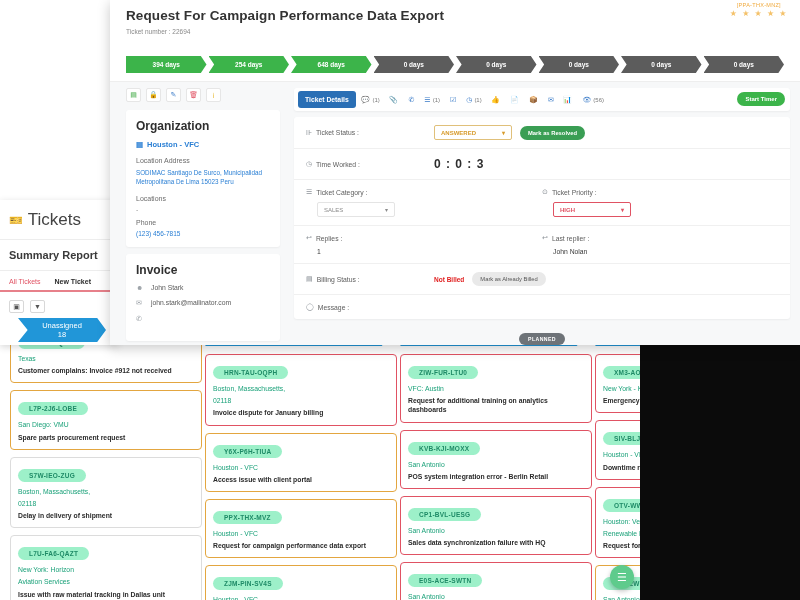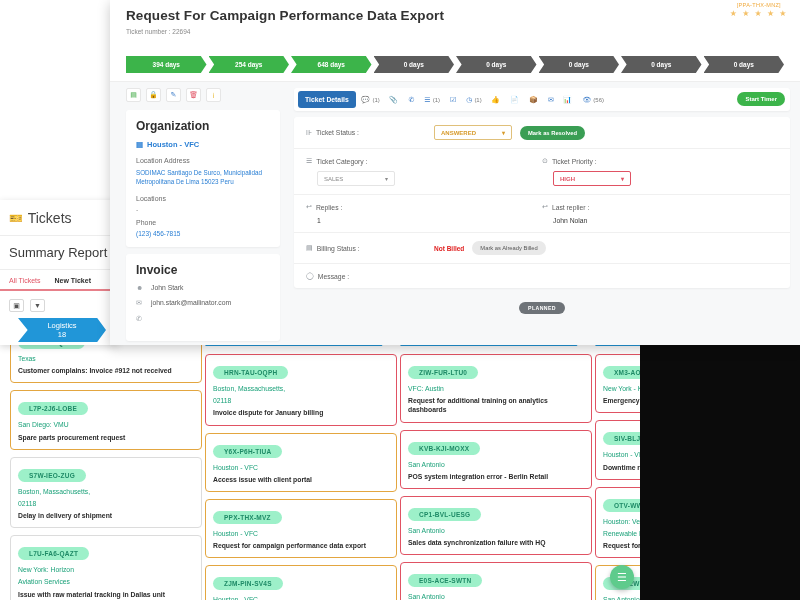--- a/index.html
+++ b/index.html
@@ -58,23 +58,23 @@
   }
 
   
   .tickets-panel {
     position: absolute; left: 0; top: 200px; width: 118px; height: 145px;
     background: #fff; box-shadow: 0 2px 7px rgba(0,0,0,.16);
     border-right: 1px solid #ececec;
   }
   .tp-head { display: flex; align-items: center; gap: 5px; padding: 10px 9px 9px; }
   .tp-head .tico { color: #e23b3b; font-size: 11px; line-height: 1; }
-  .tp-head .ttl { font-size: 14px; color: #444; font-weight: 400; }
+  .tp-head .ttl { font-size: 17px; color: #444; font-weight: 400; }
   .tp-div { height: 1px; background: #ededed; }
-  .tp-summary { padding: 9px; font-size: 13px; font-weight: 400; color: #3a3a3a; }
+  .tp-summary { padding: 9px; font-size: 11px; font-weight: 700; color: #3a3a3a; }
   .tp-tabs { display: flex; gap: 14px; padding: 7px 9px 5px; border-bottom: 2px solid #e7808a; }
   .tp-tabs .tab { font-size: 7px; color: #e05263; }
   .tp-tabs .tab.active { color: #2c2c2c; font-weight: 700; }
   .tp-icons { display: flex; gap: 6px; padding: 8px 9px; }
   .tp-icons .ib {
     width: 15px; height: 13px; border: 1px solid #d8d8d8; border-radius: 2px;
     display: flex; align-items: center; justify-content: center;
     font-size: 7px; color: #555; background: #fff;
   }
   .unassigned-chev {
@@ -338,21 +338,21 @@
       <span class="tab">All Tickets</span>
       <span class="tab active">New Ticket</span>
     </div>
     <div class="tp-icons">
       <span class="ib">▣</span>
       <span class="ib">▼</span>
     </div>
   </div>
 
   <div class="unassigned-chev">
-    <span>Logistics</span>
+    <span>Unassigned</span>
     <span>18</span>
   </div>
 
   <div class="main-win">
 
     <div class="topbar">
       <h1>Request For Campaign Performance Data Export</h1>
       <div class="tnum">Ticket number : 22694</div>
       <div class="rating">
         <div class="rlab">[PPA-THX-MNZ]</div>
@@ -440,20 +440,27 @@
               <span class="di">⊪</span>
               <span>Ticket Status :</span>
             </span>
             <span class="sel">
               <span>ANSWERED</span>
               <span>▾</span>
             </span>
             <span class="btn-green">Mark as Resolved</span>
           </div>
 
+          <div class="det-row">
+            <span class="k">
+              <span class="di">◷</span>
+              <span>Time Worked :</span>
+            </span>
+            <span class="big-time">0 : 0 : 3</span>
+          </div>
 
           <div class="twocol">
             <div class="half">
               <div class="hk">
                 <span class="di">☰</span>
                 <span>Ticket Category :</span>
               </div>
               <span class="sel plain" style="margin-left:11px">
                 <span>SALES</span>
                 <span>▾</span>

